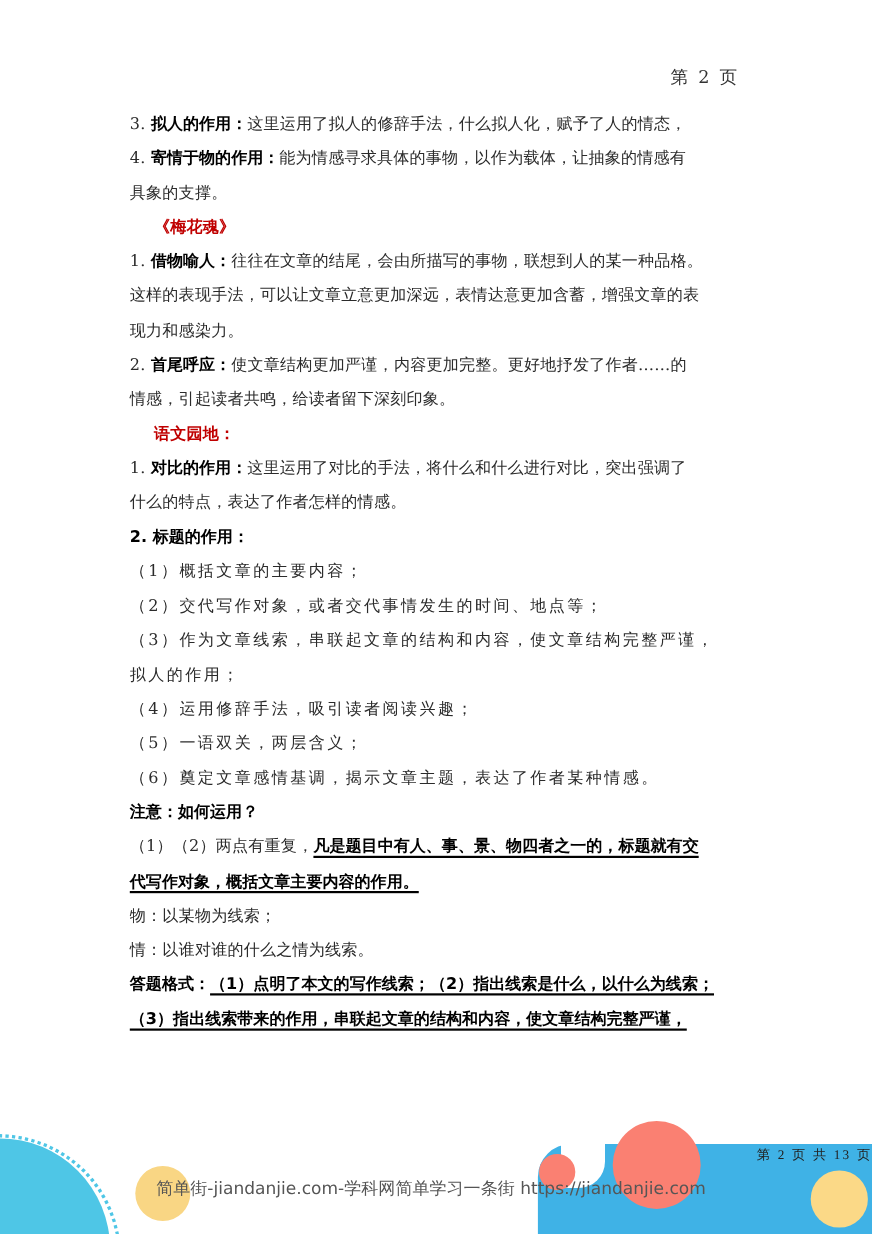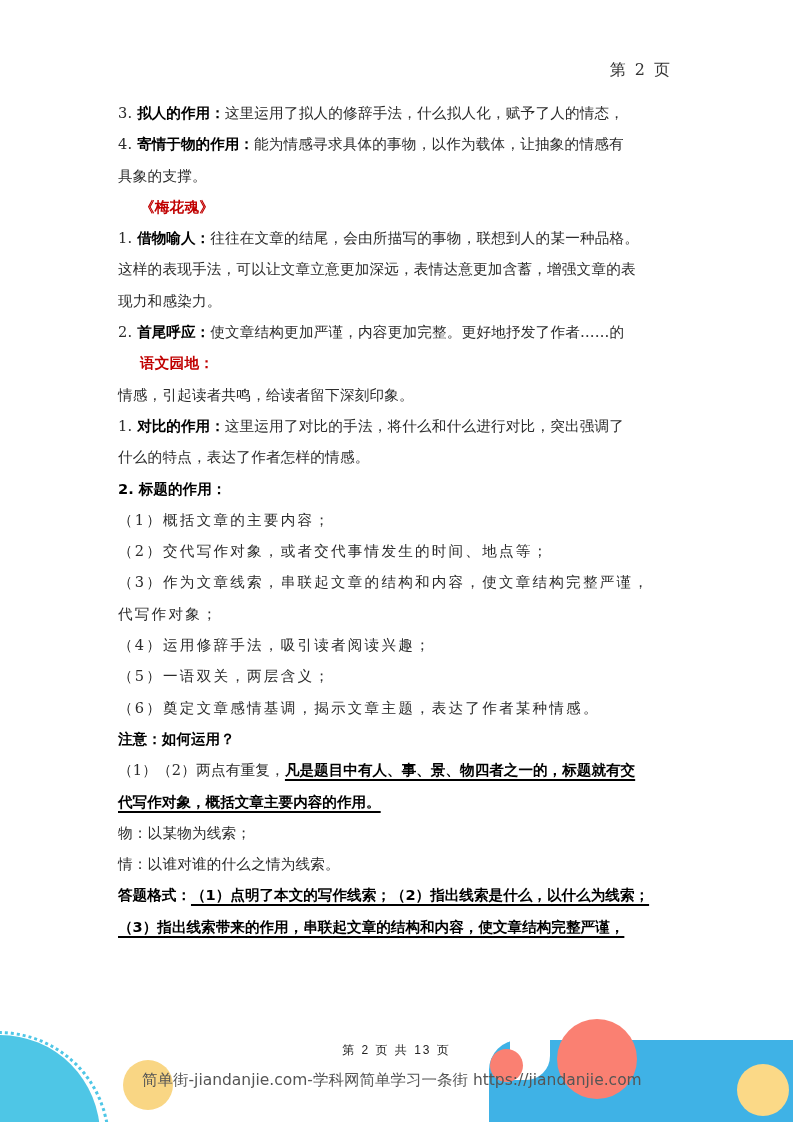--- a/index.html
+++ b/index.html
@@ -18,23 +18,23 @@
     font-size: 14.6px; line-height: 31.3px; height: 31.3px;
     white-space: nowrap; color: #2b2b2b; letter-spacing: 0.2px;
   }
   .b { font-weight: bold; color: #000; font-family: "DejaVu Sans", "Liberation Sans", sans-serif; letter-spacing: 0; }
   .red { color: #c00000; font-weight: bold; font-family: "DejaVu Sans", "Liberation Sans", sans-serif; margin-left: 22px; }
   .u { text-decoration: underline; text-underline-offset: 4px; text-decoration-thickness: 1.5px; }
   .sp { letter-spacing: 2.2px; }
 
   
   .footer-page {
-    position: absolute; top: 1042px; left: 0; width: 793px; text-align: center;
+    position: absolute; top: 1042px; left: 0; width: 793px; text-align: right;
     font-size: 12px; color: #222; letter-spacing: 2px; z-index: 3;
-    font-family: Liberation Sans, sans-serif;
+    font-family: Liberation Serif, serif;
   }
   .watermark {
     position: absolute; top: 1070px; left: 142px;
     font-family: "DejaVu Sans", "Liberation Sans", sans-serif;
     font-size: 15.5px; color: #555; z-index: 5; white-space: nowrap; text-align: right;
   }
   .deco { position: absolute; }
   .quarter {
     left: -100px; top: 1035px; width: 200px; height: 200px;
     border-radius: 50%; background: #4ec6e6; z-index: 1;
@@ -88,35 +88,35 @@
 
   <div class="line">
     <span>1. </span><span class="b">借物喻人：</span><span>往往在文章的结尾，会由所描写的事物，联想到人的某一种品格。</span>
   </div>
   <div class="line">这样的表现手法，可以让文章立意更加深远，表情达意更加含蓄，增强文章的表</div>
   <div class="line">现力和感染力。</div>
 
   <div class="line">
     <span>2. </span><span class="b">首尾呼应：</span><span>使文章结构更加严谨，内容更加完整。更好地抒发了作者……的</span>
   </div>
+  <div class="line">情感，引起读者共鸣，给读者留下深刻印象。</div>
+
   <div class="line red">语文园地：</div>
-
-  <div class="line">情感，引起读者共鸣，给读者留下深刻印象。</div>
 
   <div class="line">
     <span>1. </span><span class="b">对比的作用：</span><span>这里运用了对比的手法，将什么和什么进行对比，突出强调了</span>
   </div>
   <div class="line">什么的特点，表达了作者怎样的情感。</div>
 
   <div class="line b">2. 标题的作用：</div>
 
   <div class="line sp">（1）概括文章的主要内容；</div>
   <div class="line sp">（2）交代写作对象，或者交代事情发生的时间、地点等；</div>
   <div class="line sp">（3）作为文章线索，串联起文章的结构和内容，使文章结构完整严谨，</div>
-  <div class="line sp">代写作对象；</div>
+  <div class="line sp">拟人的作用；</div>
   <div class="line sp">（4）运用修辞手法，吸引读者阅读兴趣；</div>
   <div class="line sp">（5）一语双关，两层含义；</div>
   <div class="line sp">（6）奠定文章感情基调，揭示文章主题，表达了作者某种情感。</div>
 
   <div class="line b">注意：如何运用？</div>
 
   <div class="line">
     <span>（1）（2）两点有重复，</span><span class="b u">凡是题目中有人、事、景、物四者之一的，标题就有交</span>
   </div>
   <div class="line"><span class="b u">代写作对象，概括文章主要内容的作用。</span></div>

